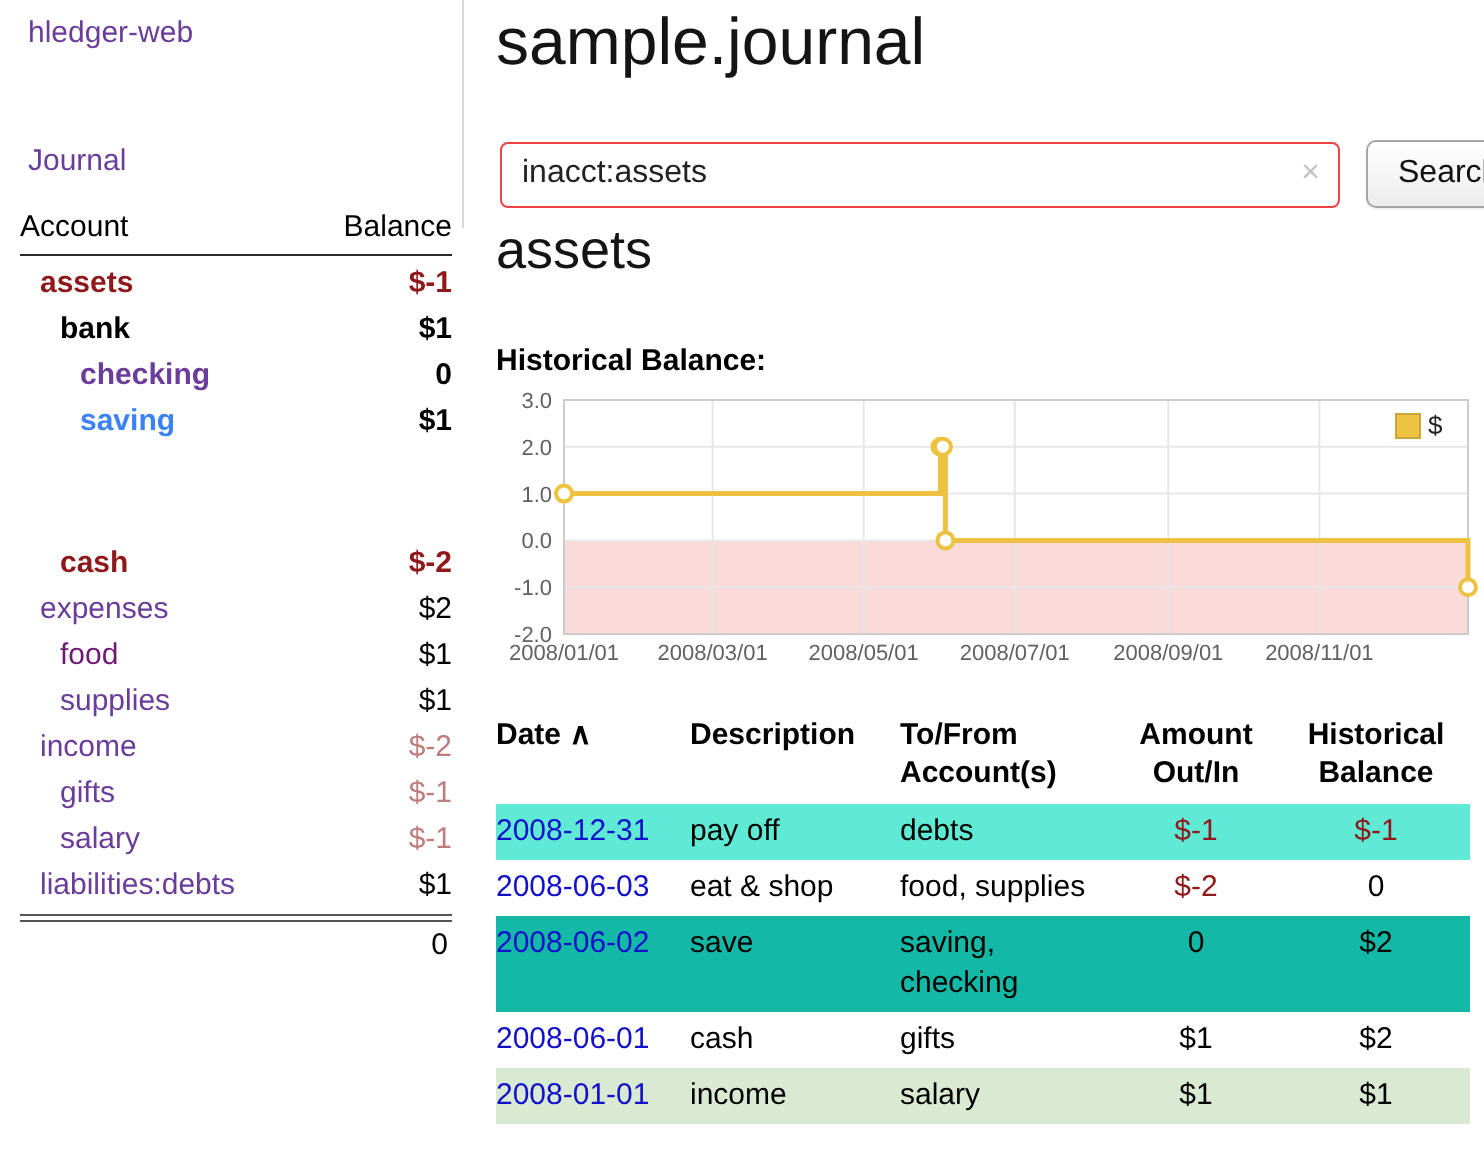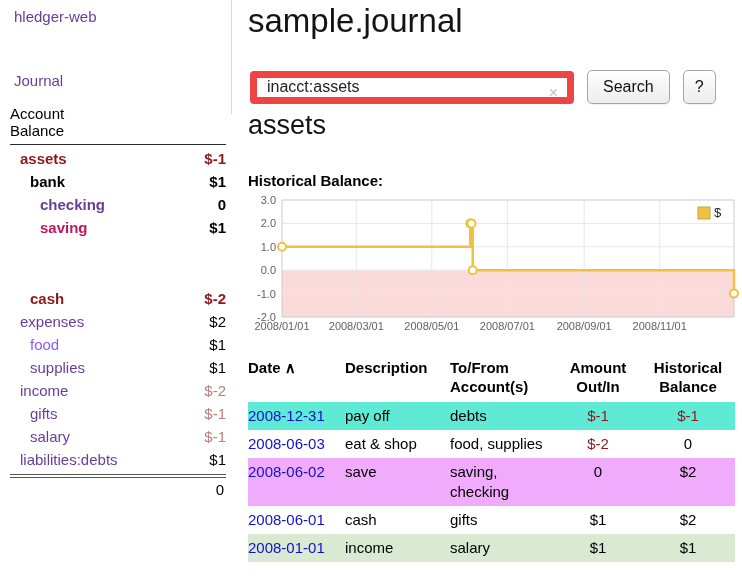--- a/index.html
+++ b/index.html
@@ -8,30 +8,30 @@
     width: 742px; height: 582px; position: relative; overflow: hidden;
     font-family: "Liberation Sans", sans-serif; background: #fff; color: #000;
   }
   a { text-decoration: none; cursor: pointer; }
 
   
   .vdivider { position: absolute; left: 231px; top: 0; width: 1px; height: 114px; background: #d8d8d8; }
   .app-title { position: absolute; left: 14px; top: 8px; font-size: 15px; color: var(--link-purple); }
   .journal-link { position: absolute; left: 14px; top: 72px; font-size: 15px; color: var(--link-purple); }
   .acct-table { position: absolute; left: 10px; top: 102px; width: 216px; font-size: 15px; }
-  .acct-header { display: flex; justify-content: space-between; padding: 3px 0 5px; border-bottom: 1px solid #2b2b2b; flex-direction: column; }
+  .acct-header { display: flex; justify-content: space-between; padding: 3px 0 5px; border-bottom: 1px solid #2b2b2b; }
   #acct-rows { border-bottom: 1px solid #555; padding: 2px 0 3px; }
   .acct-row { display: flex; justify-content: space-between; align-items: baseline; padding: 1px 0; line-height: 21px; }
   .acct-bal { text-align: right; }
   .acct-total { border-top: 1px solid #555; margin-top: 2px; text-align: right; padding: 3px 2px 3px 0; }
 
   
   .main-title { position: absolute; left: 248px; top: 2px; margin: 0; font-size: 33px; font-weight: 400; color: #141414; }
   .search-row { position: absolute; left: 250px; top: 70px; display: flex; align-items: center; }
-  .search-wrap { position: relative; width: 324px; height: 33px; border: 7px solid #ef4444; border-radius: 4px; background: #fff; }
+  .search-wrap { position: relative; width: 420px; height: 33px; border: 1px solid #ef4444; border-radius: 4px; background: #fff; }
   .search-input { width: 100%; height: 100%; border: none; outline: none; background: transparent;
     font-family: inherit; font-size: 16px; color: #222; padding: 0 28px 0 10px; }
   .clear-x { position: absolute; right: 9px; top: 6px; font-size: 16px; color: #c3c3c3; cursor: pointer; }
   .btn { height: 34px; margin-left: 13px; padding: 0 15px; font-family: inherit; font-size: 16px; color: #111;
     border: 1px solid #a6a6a6; border-radius: 5px; background: linear-gradient(#ffffff, #ececec);
     box-shadow: 0 1px 1px rgba(0,0,0,.06); cursor: pointer; }
   .btn-help { padding: 0 11px; }
   .acct-heading { position: absolute; left: 248px; top: 110px; margin: 0; font-size: 27px; font-weight: 400; color: #141414; }
   .chart-title { position: absolute; left: 248px; top: 172px; font-size: 15px; font-weight: bold; }
   .chart { position: absolute; left: 248px; top: 196px; }
@@ -70,33 +70,33 @@
         </div>
         <div class="acct-row" style="font-weight: bold;">
           <a style="padding-left: 20px; color: #000000;">bank</a>
           <span class="acct-bal" style="color: rgb(0, 0, 0);">$1</span>
         </div>
         <div class="acct-row" style="font-weight: bold;">
           <a style="padding-left: 30px; color: rgb(106, 61, 154);">checking</a>
           <span class="acct-bal" style="color: rgb(0, 0, 0);">0</span>
         </div>
         <div class="acct-row" style="font-weight: bold;">
-          <a style="padding-left: 30px; color: #be185d;">saving</a>
+          <a style="padding-left: 30px; color: #3b82f6;">saving</a>
           <span class="acct-bal" style="color: rgb(0, 0, 0);">$1</span>
         </div>
         <div class="acct-row" style="font-weight: bold; margin-top: 48px;">
           <a style="padding-left: 20px; color: rgb(143, 24, 27);">cash</a>
           <span class="acct-bal" style="color: rgb(143, 24, 27);">$-2</span>
         </div>
         <div class="acct-row">
           <a style="padding-left: 10px; color: rgb(106, 61, 154);">expenses</a>
           <span class="acct-bal" style="color: rgb(0, 0, 0);">$2</span>
         </div>
         <div class="acct-row">
-          <a style="padding-left: 20px; color: #8b5cf6; text-align: right;">food</a>
+          <a style="padding-left: 20px; color: #701a75; text-align: right;">food</a>
           <span class="acct-bal" style="color: rgb(0, 0, 0);">$1</span>
         </div>
         <div class="acct-row">
           <a style="padding-left: 20px; color: rgb(106, 61, 154);">supplies</a>
           <span class="acct-bal" style="color: rgb(0, 0, 0);">$1</span>
         </div>
         <div class="acct-row">
           <a style="padding-left: 10px; color: rgb(106, 61, 154);">income</a>
           <span class="acct-bal" style="color: rgb(189, 125, 125);">$-2</span>
         </div>
@@ -204,21 +204,21 @@
           <td class="num neg">$-1</td>
           <td class="num neg">$-1</td>
         </tr>
         <tr>
           <td><a class="date-link">2008-06-03</a></td>
           <td>eat &amp; shop</td>
           <td class="accounts">food, supplies</td>
           <td class="num neg">$-2</td>
           <td class="num">0</td>
         </tr>
-        <tr style="background: #f0abfc;">
+        <tr style="background: #14b8a6;">
           <td><a class="date-link">2008-06-02</a></td>
           <td>save</td>
           <td class="accounts">saving,
 checking</td>
           <td class="num">0</td>
           <td class="num">$2</td>
         </tr>
         <tr>
           <td><a class="date-link">2008-06-01</a></td>
           <td>cash</td>

